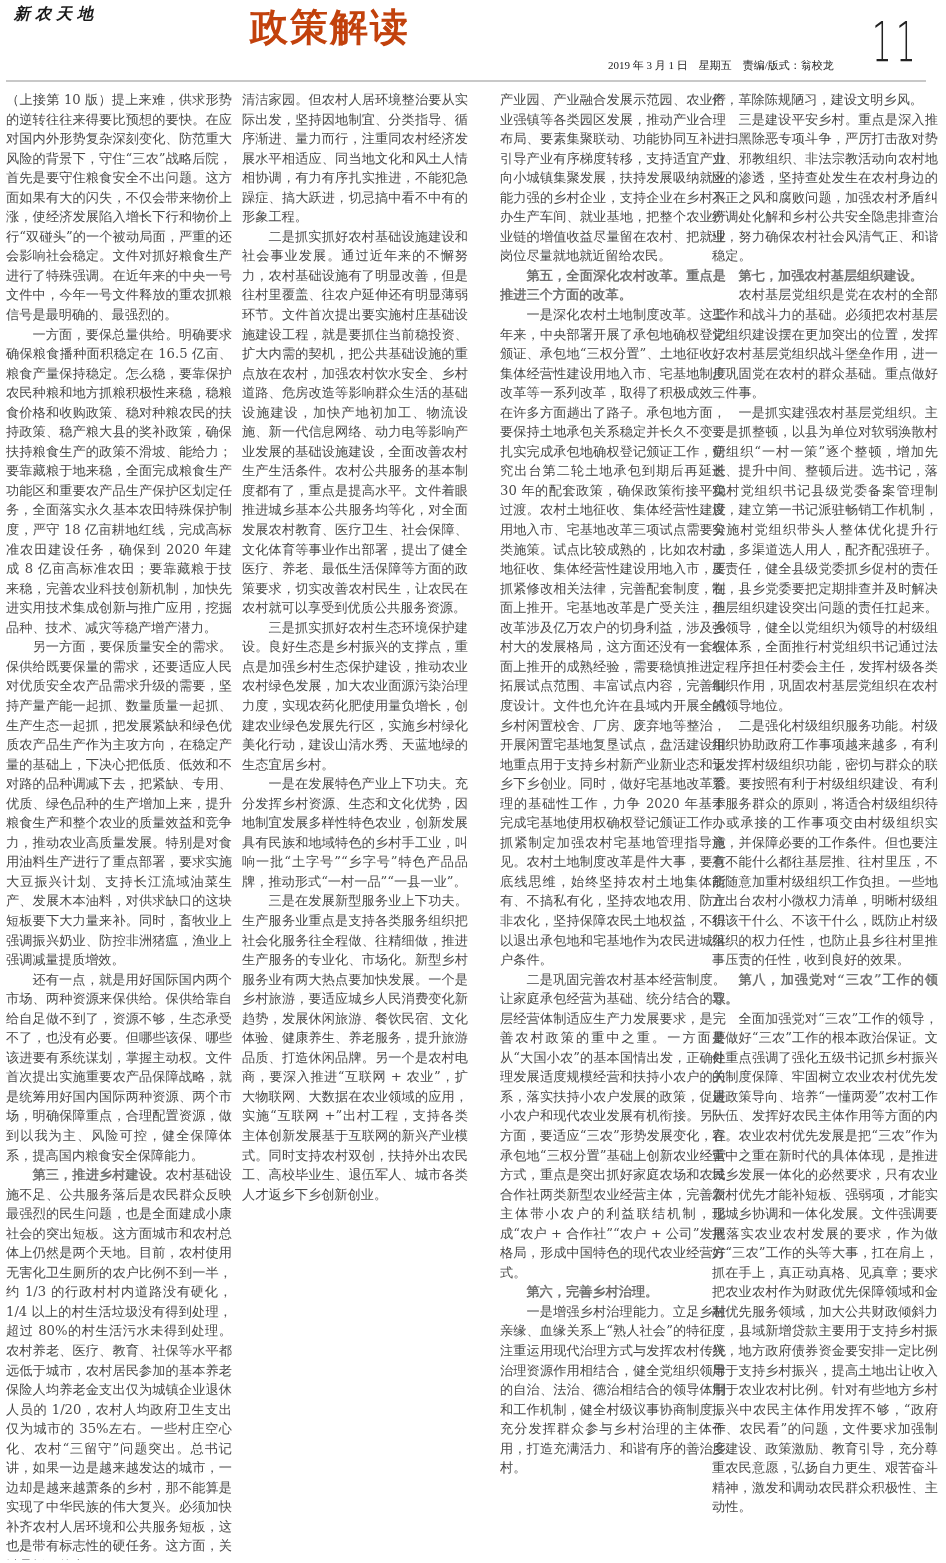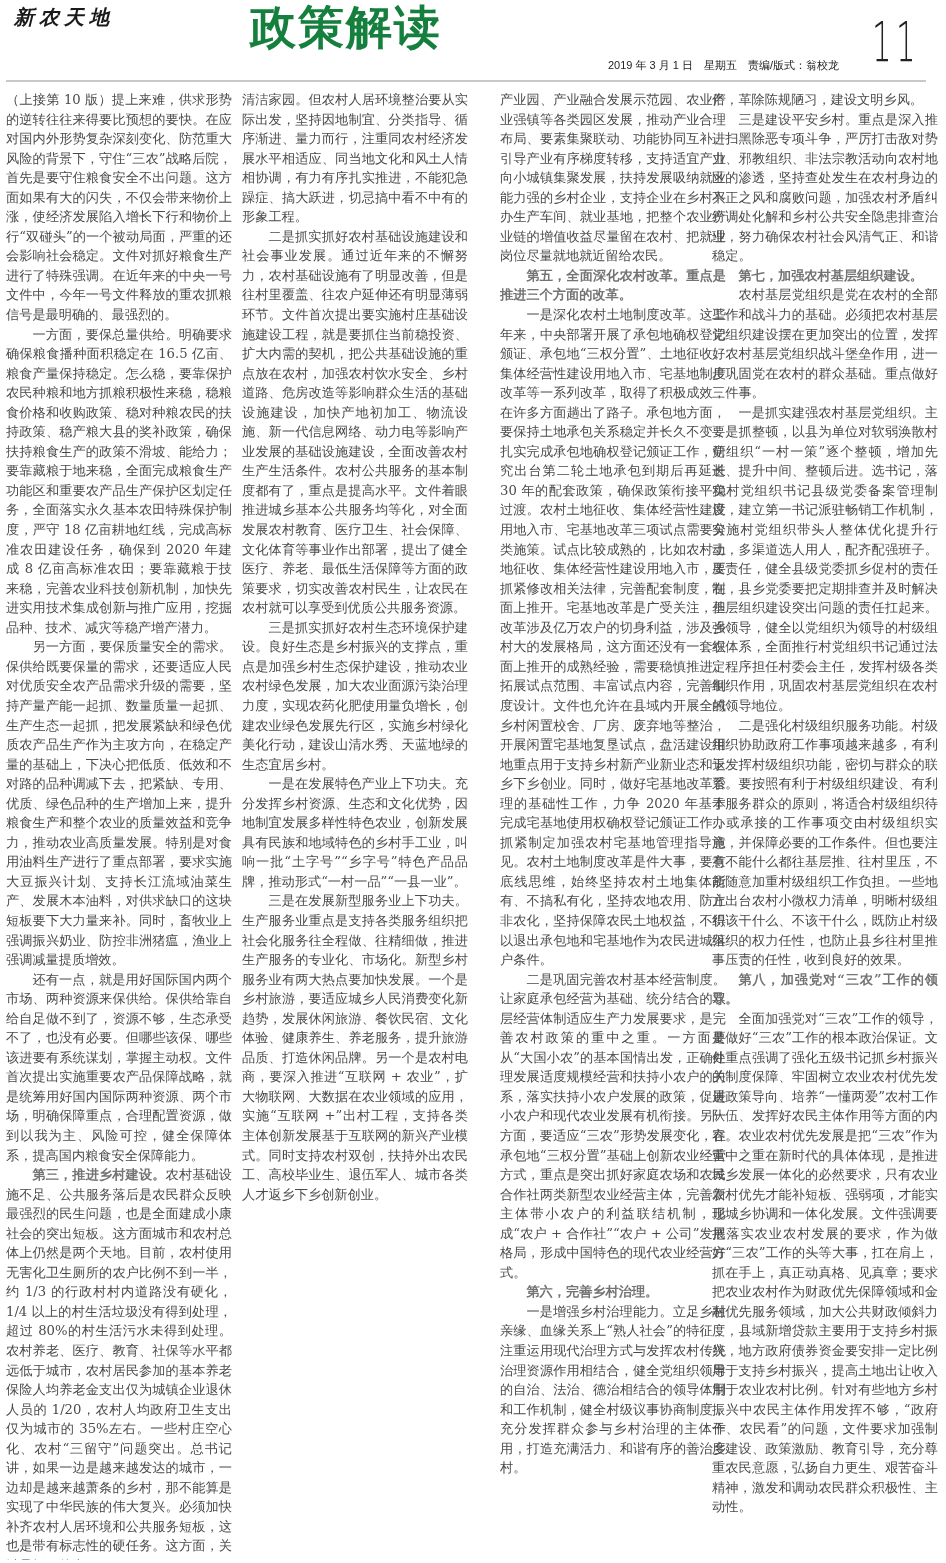--- a/index.html
+++ b/index.html
@@ -1,24 +1,24 @@
 <!DOCTYPE html>
 <html><head>
 <meta charset="utf-8">
 <style>
   html, body { margin:0; padding:0; background:#ffffff; }
   body { width:946px; height:1563px; overflow:hidden; position:relative;
          font-family:"DejaVu Serif","Liberation Serif",serif; color:#3a3a3a; }
   .masthead { position:absolute; left:0; top:0; width:946px; height:80px; }
-  .section-name { position:absolute; left:14px; top:4px; font-size:20px; font-weight:bold;
+  .section-name { position:absolute; left:14px; top:4px; font-size:16px; font-weight:bold;
          font-style:italic; letter-spacing:5px; color:#1a1a1a; font-family:"DejaVu Serif",serif; }
-  .column-title { position:absolute; left:250px; top:8px; font-size:46px; font-weight:bold;
-         color:#15803d; letter-spacing:2px; font-family:Liberation Mono, monospace; line-height:1; }
+  .column-title { position:absolute; left:250px; top:8px; font-size:38px; font-weight:bold;
+         color:#c2410c; letter-spacing:2px; font-family:Liberation Sans, sans-serif; line-height:1; }
   .dateline { position:absolute; left:608px; top:58px; font-size:11px; color:#222;
-         font-family:Liberation Sans, sans-serif; white-space:nowrap; }
+         font-family:Liberation Serif, serif; white-space:nowrap; }
   .page-number { position:absolute; left:872px; top:14px; font-size:56px; color:#222;
          font-family:"DejaVu Sans",sans-serif; font-weight:200; letter-spacing:8px; line-height:1;
          transform:scaleX(0.55); transform-origin:left top; }
   .rule { position:absolute; left:6px; top:80px; width:920px; height:2px; background:#c8c8c8; }
   .columns { position:absolute; left:6px; top:90px; width:934px; height:1470px; }
   .col { position:absolute; top:0; width:226px; height:1470px; overflow:hidden;
          font-size:13.2px; line-height:19.55px; text-align:justify; color:#4a4a4a; }
   .col p { margin:0; text-indent:2em; }
   .col p.first { text-indent:0; }
   .col p.cont { text-indent:0; }

